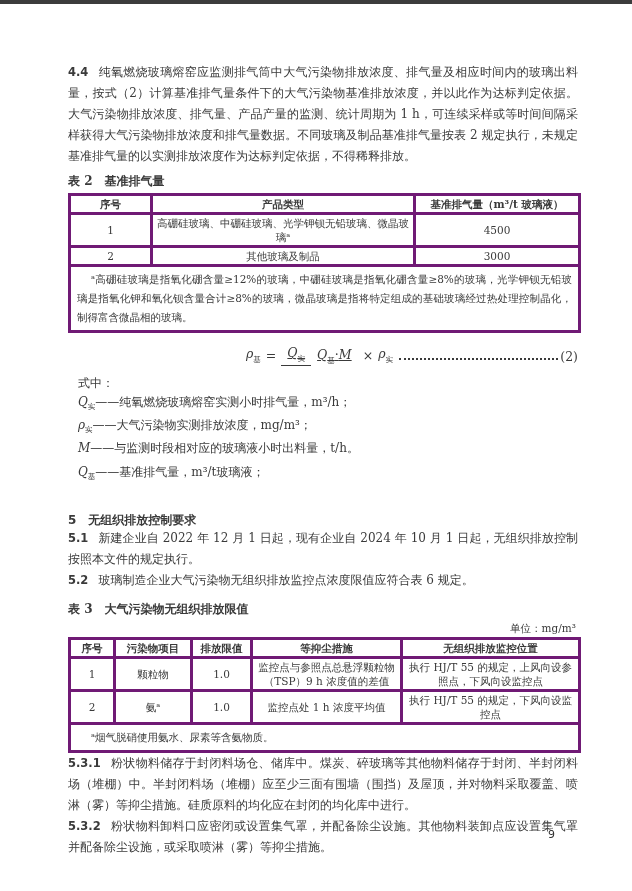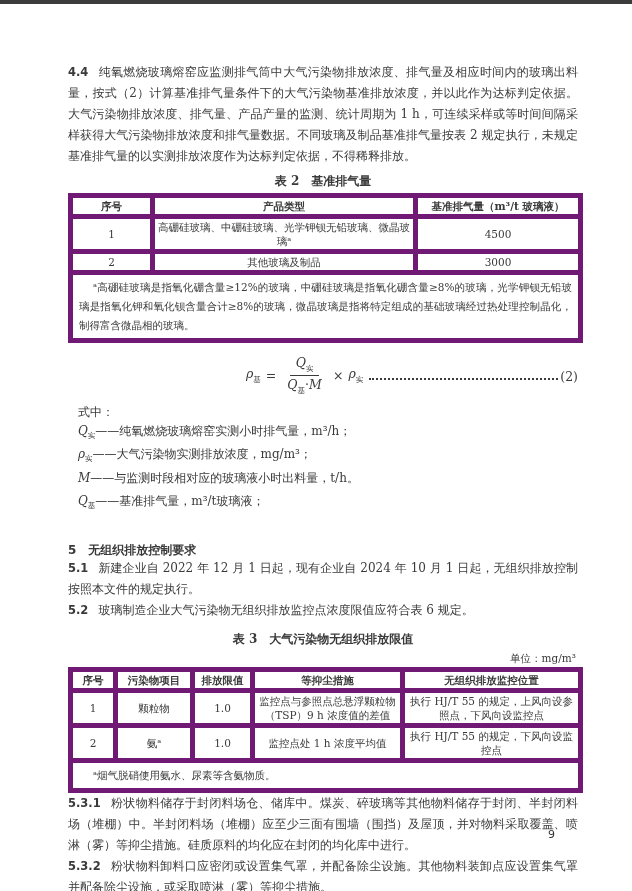--- a/index.html
+++ b/index.html
@@ -15,44 +15,44 @@
     position:absolute;top:0;left:0;width:632px;height:4px;background:#3c3c3c;
   }
   .content{
     position:absolute;top:4px;left:68px;width:510px;padding-top:58px;
   }
   p.clause{
     margin:0;font-size:12px;line-height:21px;text-align:justify;
   }
   p.clause .num{font-weight:bold;font-family:"DejaVu Sans","Liberation Sans",sans-serif;font-size:11.5px;margin-right:10px;}
   .tbl-title{
-    margin:6px 0 4px 0;text-align:center;font-weight:bold;font-size:12px;line-height:16px;
+    margin:6px 0 4px 0;text-align:left;font-weight:bold;font-size:12px;line-height:16px;
   }
   table{
     border-collapse:collapse;width:510px;table-layout:fixed;
     font-size:10.5px;line-height:14px;
     border:2px solid #3a3a3a;
   }
   th,td{
-    border:5px solid #701a75;text-align:center;vertical-align:middle;
+    border:3px solid #701a75;text-align:center;vertical-align:middle;
     padding:1px 3px;font-weight:normal;
   }
   th{font-weight:bold;}
   td.footnote{
     text-align:justify;text-indent:14px;padding:3px 6px;line-height:19px;font-size:10.5px;
   }
   
   .formula{
     display:flex;align-items:center;margin:12px 0 6px 0;font-size:12.5px;
   }
   .formula i{font-style:italic;font-family:"DejaVu Serif","Liberation Serif",serif;}
   .formula sub{font-size:7.5px;}
   .f-pad{flex:0 0 178px;}
   .f-eq,.f-times{margin:0 5px;}
-  .frac{display:inline-flex;flex-direction:column;align-items:center;vertical-align:middle;}
+  .frac{display:inline-flex;flex-direction:row;align-items:center;vertical-align:middle;text-decoration:underline;}
   .frac .num{padding:0 6px 1px 6px;border-bottom:1px solid #3a3a3a;}
   .frac .den{padding:1px 6px 0 6px;}
   .f-dots{flex:1;border-bottom:2px dotted #3a3a3a;height:1px;margin:6px 2px 0 6px;}
   .f-no{margin-top:2px;}
   
   .def-intro{margin:8px 0 0 0;font-size:12px;line-height:19px;padding-left:10px;}
   .def-line{margin:0;font-size:12px;line-height:19px;padding-left:10px;}
   .def-line i{font-style:italic;}
   .def-line sub{font-size:7.5px;}
   

